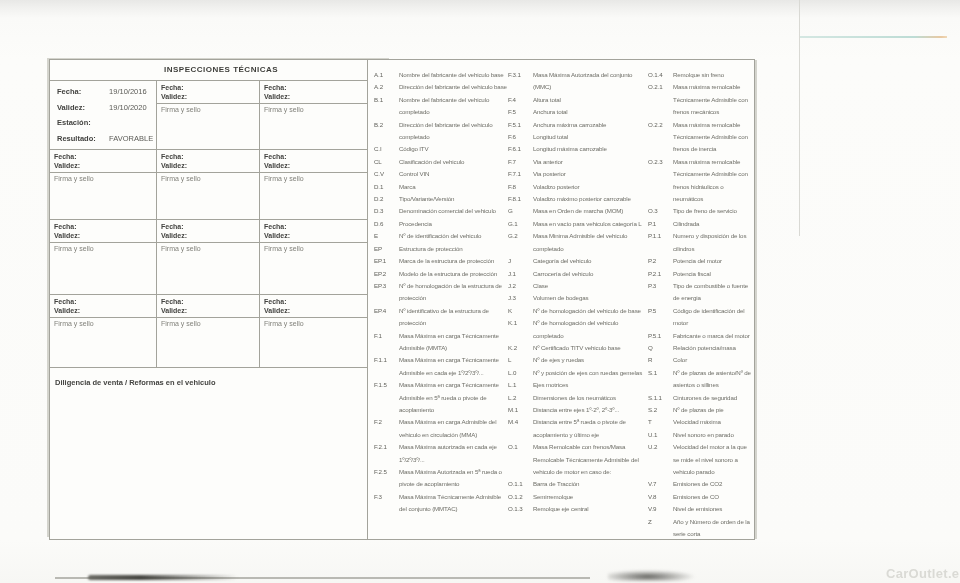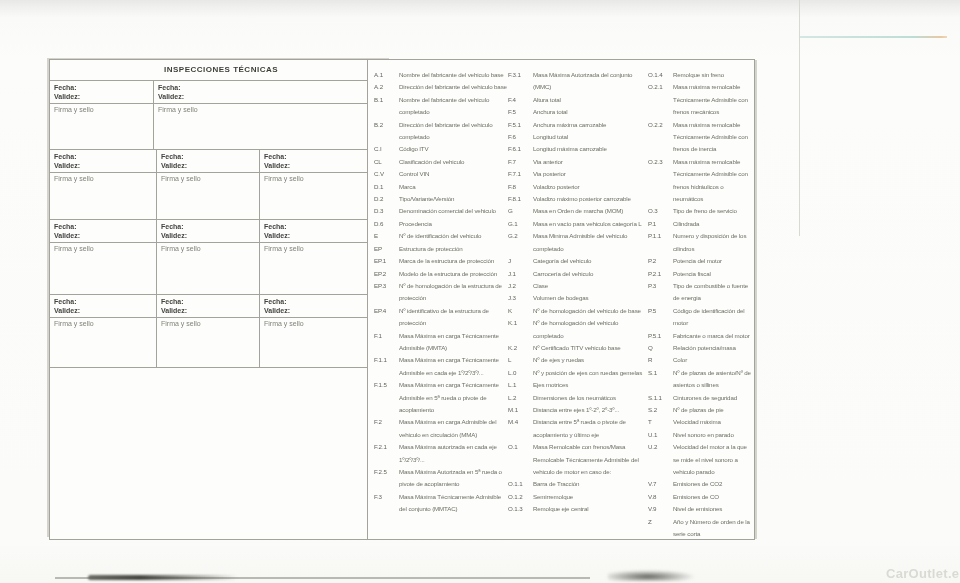--- a/index.html
+++ b/index.html
@@ -64,20 +64,38 @@
   <div class="teal-line"></div>
   <div class="bottom-line"></div>
   <div class="bottom-dark"></div>
   <div class="bottom-smudge"></div>
   <div class="watermark">CarOutlet.eu</div>
 
   <div class="left-panel">
     <div class="lp-title">INSPECCIONES TÉCNICAS</div>
 
     <div class="lp-row rowA">
+      <div class="cell c1 info-cell">
+        <div class="field">
+          <span class="flabel">Fecha:</span>
+          <span class="fvalue">19/10/2016</span>
+        </div>
+        <div class="field">
+          <span class="flabel">Validez:</span>
+          <span class="fvalue">19/10/2020</span>
+        </div>
+        <div class="field">
+          <span class="flabel">Estación:</span>
+          <span class="fvalue"></span>
+        </div>
+        <div class="field">
+          <span class="flabel">Resultado:</span>
+          <span class="fvalue">FAVORABLE</span>
+        </div>
+      </div>
       <div class="cell c2">
           <div class="stamp-head">
             <div class="lbl">Fecha:</div>
             <div class="lbl">Validez:</div>
           </div>
           <div class="stamp-body">Firma y sello</div>
         </div>
       <div class="cell c3">
           <div class="stamp-head">
             <div class="lbl">Fecha:</div>
@@ -152,20 +170,23 @@
         </div>
       <div class="cell c3">
           <div class="stamp-head">
             <div class="lbl">Fecha:</div>
             <div class="lbl">Validez:</div>
           </div>
           <div class="stamp-body">Firma y sello</div>
         </div>
     </div>
 
+    <div class="lp-dil">
+      <span class="dil-label">Diligencia de venta / Reformas en el vehiculo</span>
+    </div>
   </div>
 
   <div class="right-panel">
     <div class="legend-col w1">
         <div class="entry">
           <span class="code">A.1</span>
           <span class="desc">Nombre del fabricante del vehiculo base</span>
         </div>
         <div class="entry">
           <span class="code">A.2</span>

